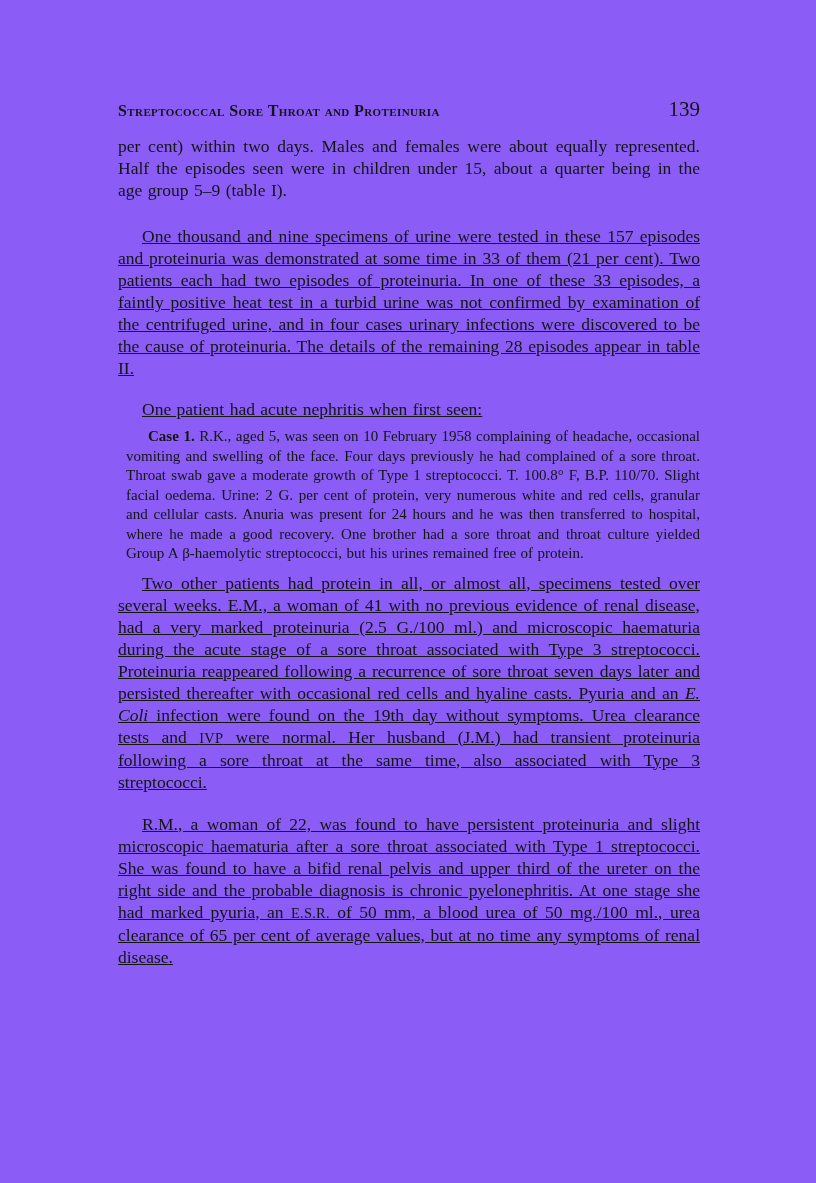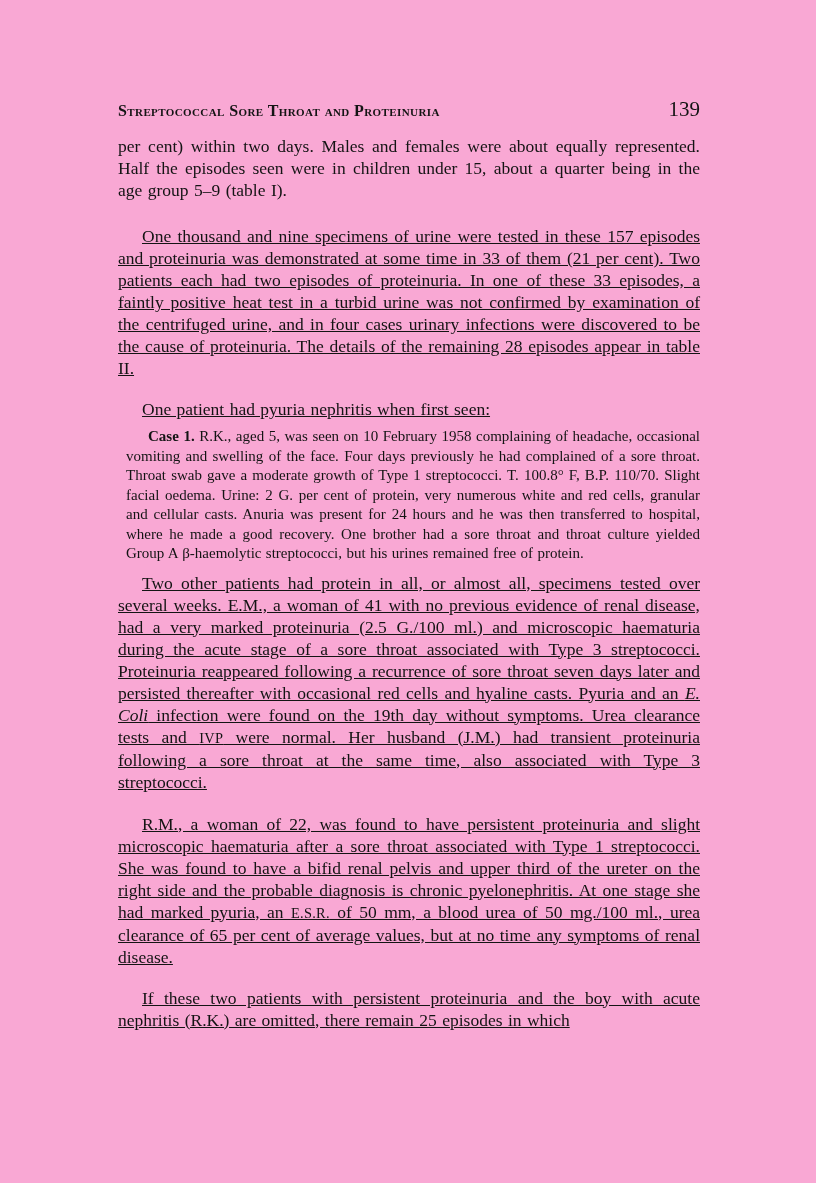--- a/index.html
+++ b/index.html
@@ -4,21 +4,21 @@
 <style>
   html, body {
     margin: 0;
     padding: 0;
     background: #e8e8e8;
   }
   .page {
     position: relative;
     width: 816px;
     height: 1183px;
-    background: #f9a8d4;
+    background: #8b5cf6;
     color: #141414;
     font-family: "Liberation Serif", "DejaVu Serif", serif;
     overflow: hidden;
   }
   .content {
     position: absolute;
     left: 118px;
     top: 97px;
     width: 582px;
   }
@@ -75,24 +75,23 @@
 
     <div class="running-head">
       <span class="running-title">Streptococcal Sore Throat and Proteinuria</span>
       <span class="page-number">139</span>
     </div>
 
     <p class="para" style="margin-bottom:24px">per cent) within two days.  Males and females were about equally represented.  Half the episodes seen were in children under 15, about a quarter being in the age group 5–9 (table I).</p>
 
     <p class="para indent" style="margin-bottom:19px">One thousand and nine specimens of urine were tested in these 157 episodes and proteinuria was demonstrated at some time in 33 of them (21 per cent).  Two patients each had two episodes of proteinuria.  In one of these 33 episodes, a faintly positive heat test in a turbid urine was not confirmed by examination of the centrifuged urine, and in four cases urinary infections were discovered to be the cause of proteinuria.  The details of the remaining 28 episodes appear in table II.</p>
 
-    <p class="para indent lead-in">One patient had pyuria nephritis when first seen:</p>
+    <p class="para indent lead-in">One patient had acute nephritis when first seen:</p>
 
     <p class="case-para"><span class="case-label">Case 1.</span><span> R.K., aged 5, was seen on 10 February 1958 complaining of headache, occasional vomiting and swelling of the face.  Four days previously he had complained of a sore throat.  Throat swab gave a moderate growth of Type 1 streptococci.  T. 100.8° F, B.P. 110/70.  Slight facial oedema.  Urine: 2 G. per cent of protein, very numerous white and red cells, granular and cellular casts. Anuria was present for 24 hours and he was then transferred to hospital, where he made a good recovery.  One brother had a sore throat and throat culture yielded Group A β-haemolytic streptococci, but his urines remained free of protein.</span></p>
 
     <p class="para indent" style="margin-bottom:20px"><span>Two other patients had protein in all, or almost all, specimens tested over several weeks.  E.M., a woman of 41 with no previous evidence of renal disease, had a very marked proteinuria (2.5 G./100 ml.) and microscopic haematuria during the acute stage of a sore throat associated with Type 3 streptococci.  Proteinuria reappeared following a recurrence of sore throat seven days later and persisted thereafter with occasional red cells and hyaline casts.  Pyuria and an </span><span class="species">E. Coli</span><span> infection were found on the 19th day without symptoms. Urea clearance tests and </span><span class="abbr">IVP</span><span> were normal.  Her husband (J.M.) had transient proteinuria following a sore throat at the same time, also associated with Type 3 streptococci.</span></p>
 
     <p class="para indent" style="margin-bottom:19px"><span>R.M., a woman of 22, was found to have persistent proteinuria and slight microscopic haematuria after a sore throat associated with Type 1 streptococci.  She was found to have a bifid renal pelvis and upper third of the ureter on the right side and the probable diagnosis is chronic pyelonephritis.  At one stage she had marked pyuria, an </span><span class="abbr">E.S.R.</span><span> of 50 mm, a blood urea of 50 mg./100 ml., urea clearance of 65 per cent of average values, but at no time any symptoms of renal disease.</span></p>
 
-    <p class="para indent last-para">If these two patients with persistent proteinuria and the boy with acute nephritis (R.K.) are omitted, there remain 25 episodes in which</p>
 
   </div>
 </div>
 
 </body></html>

